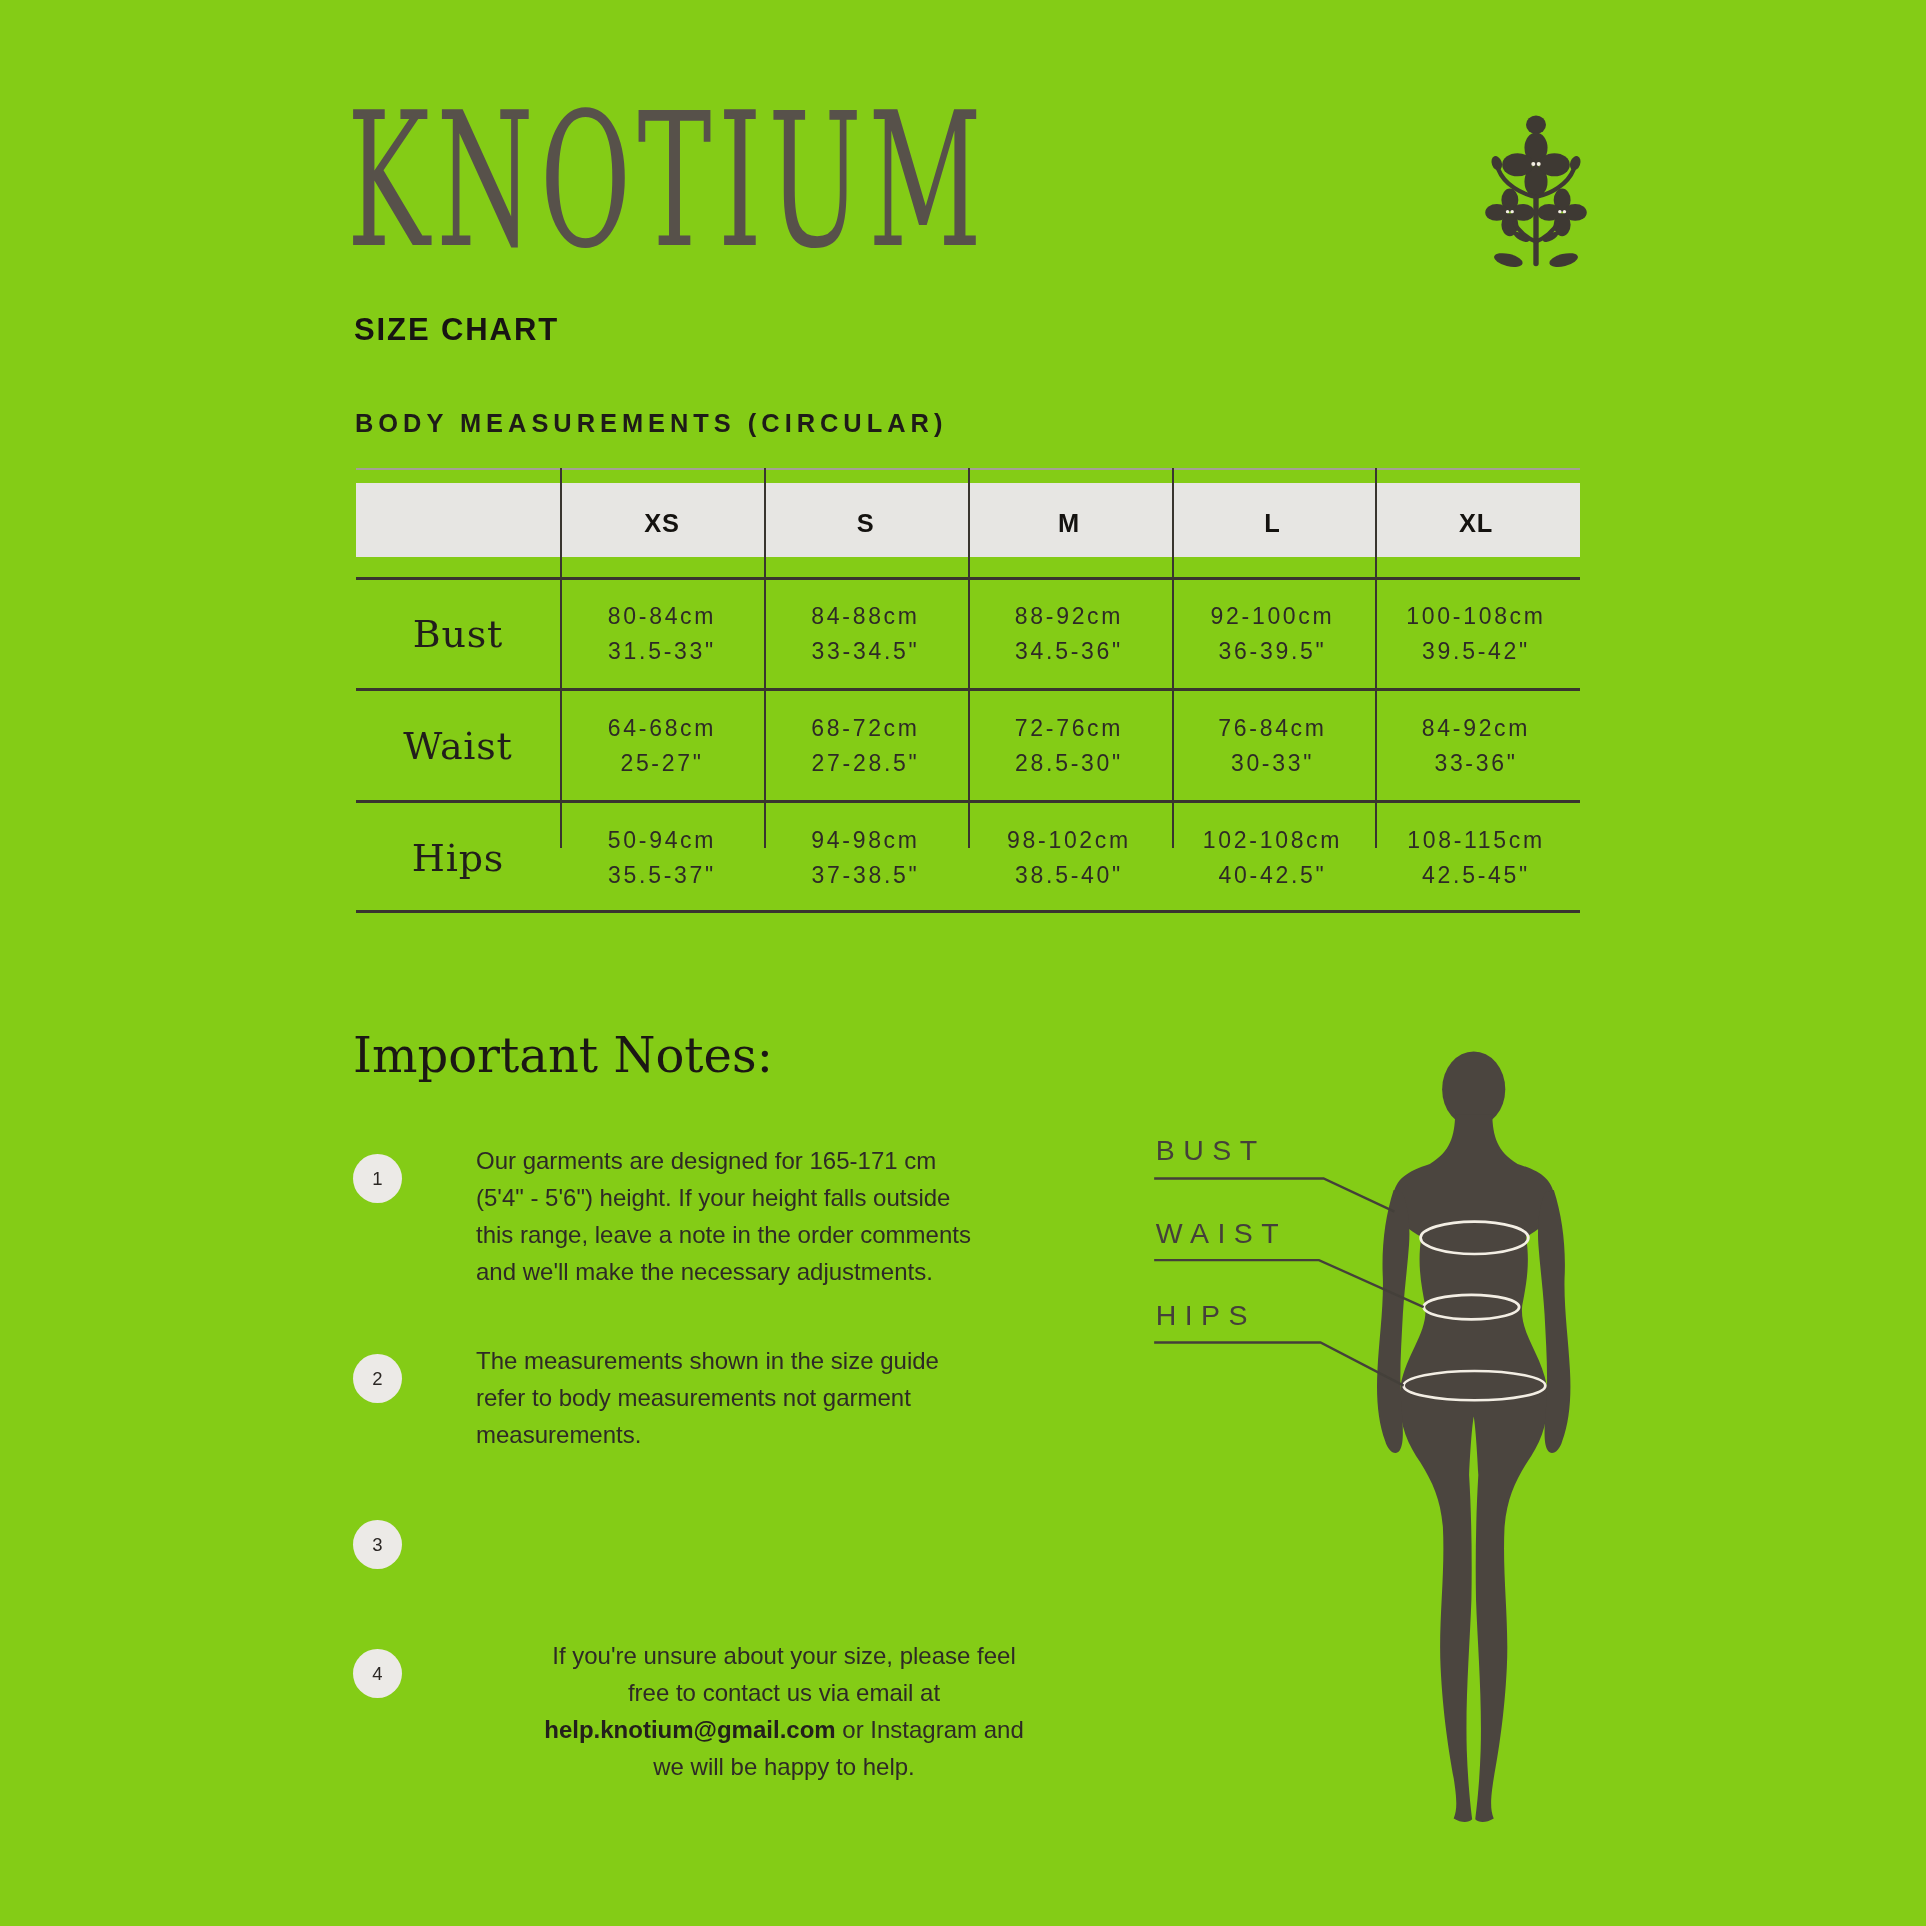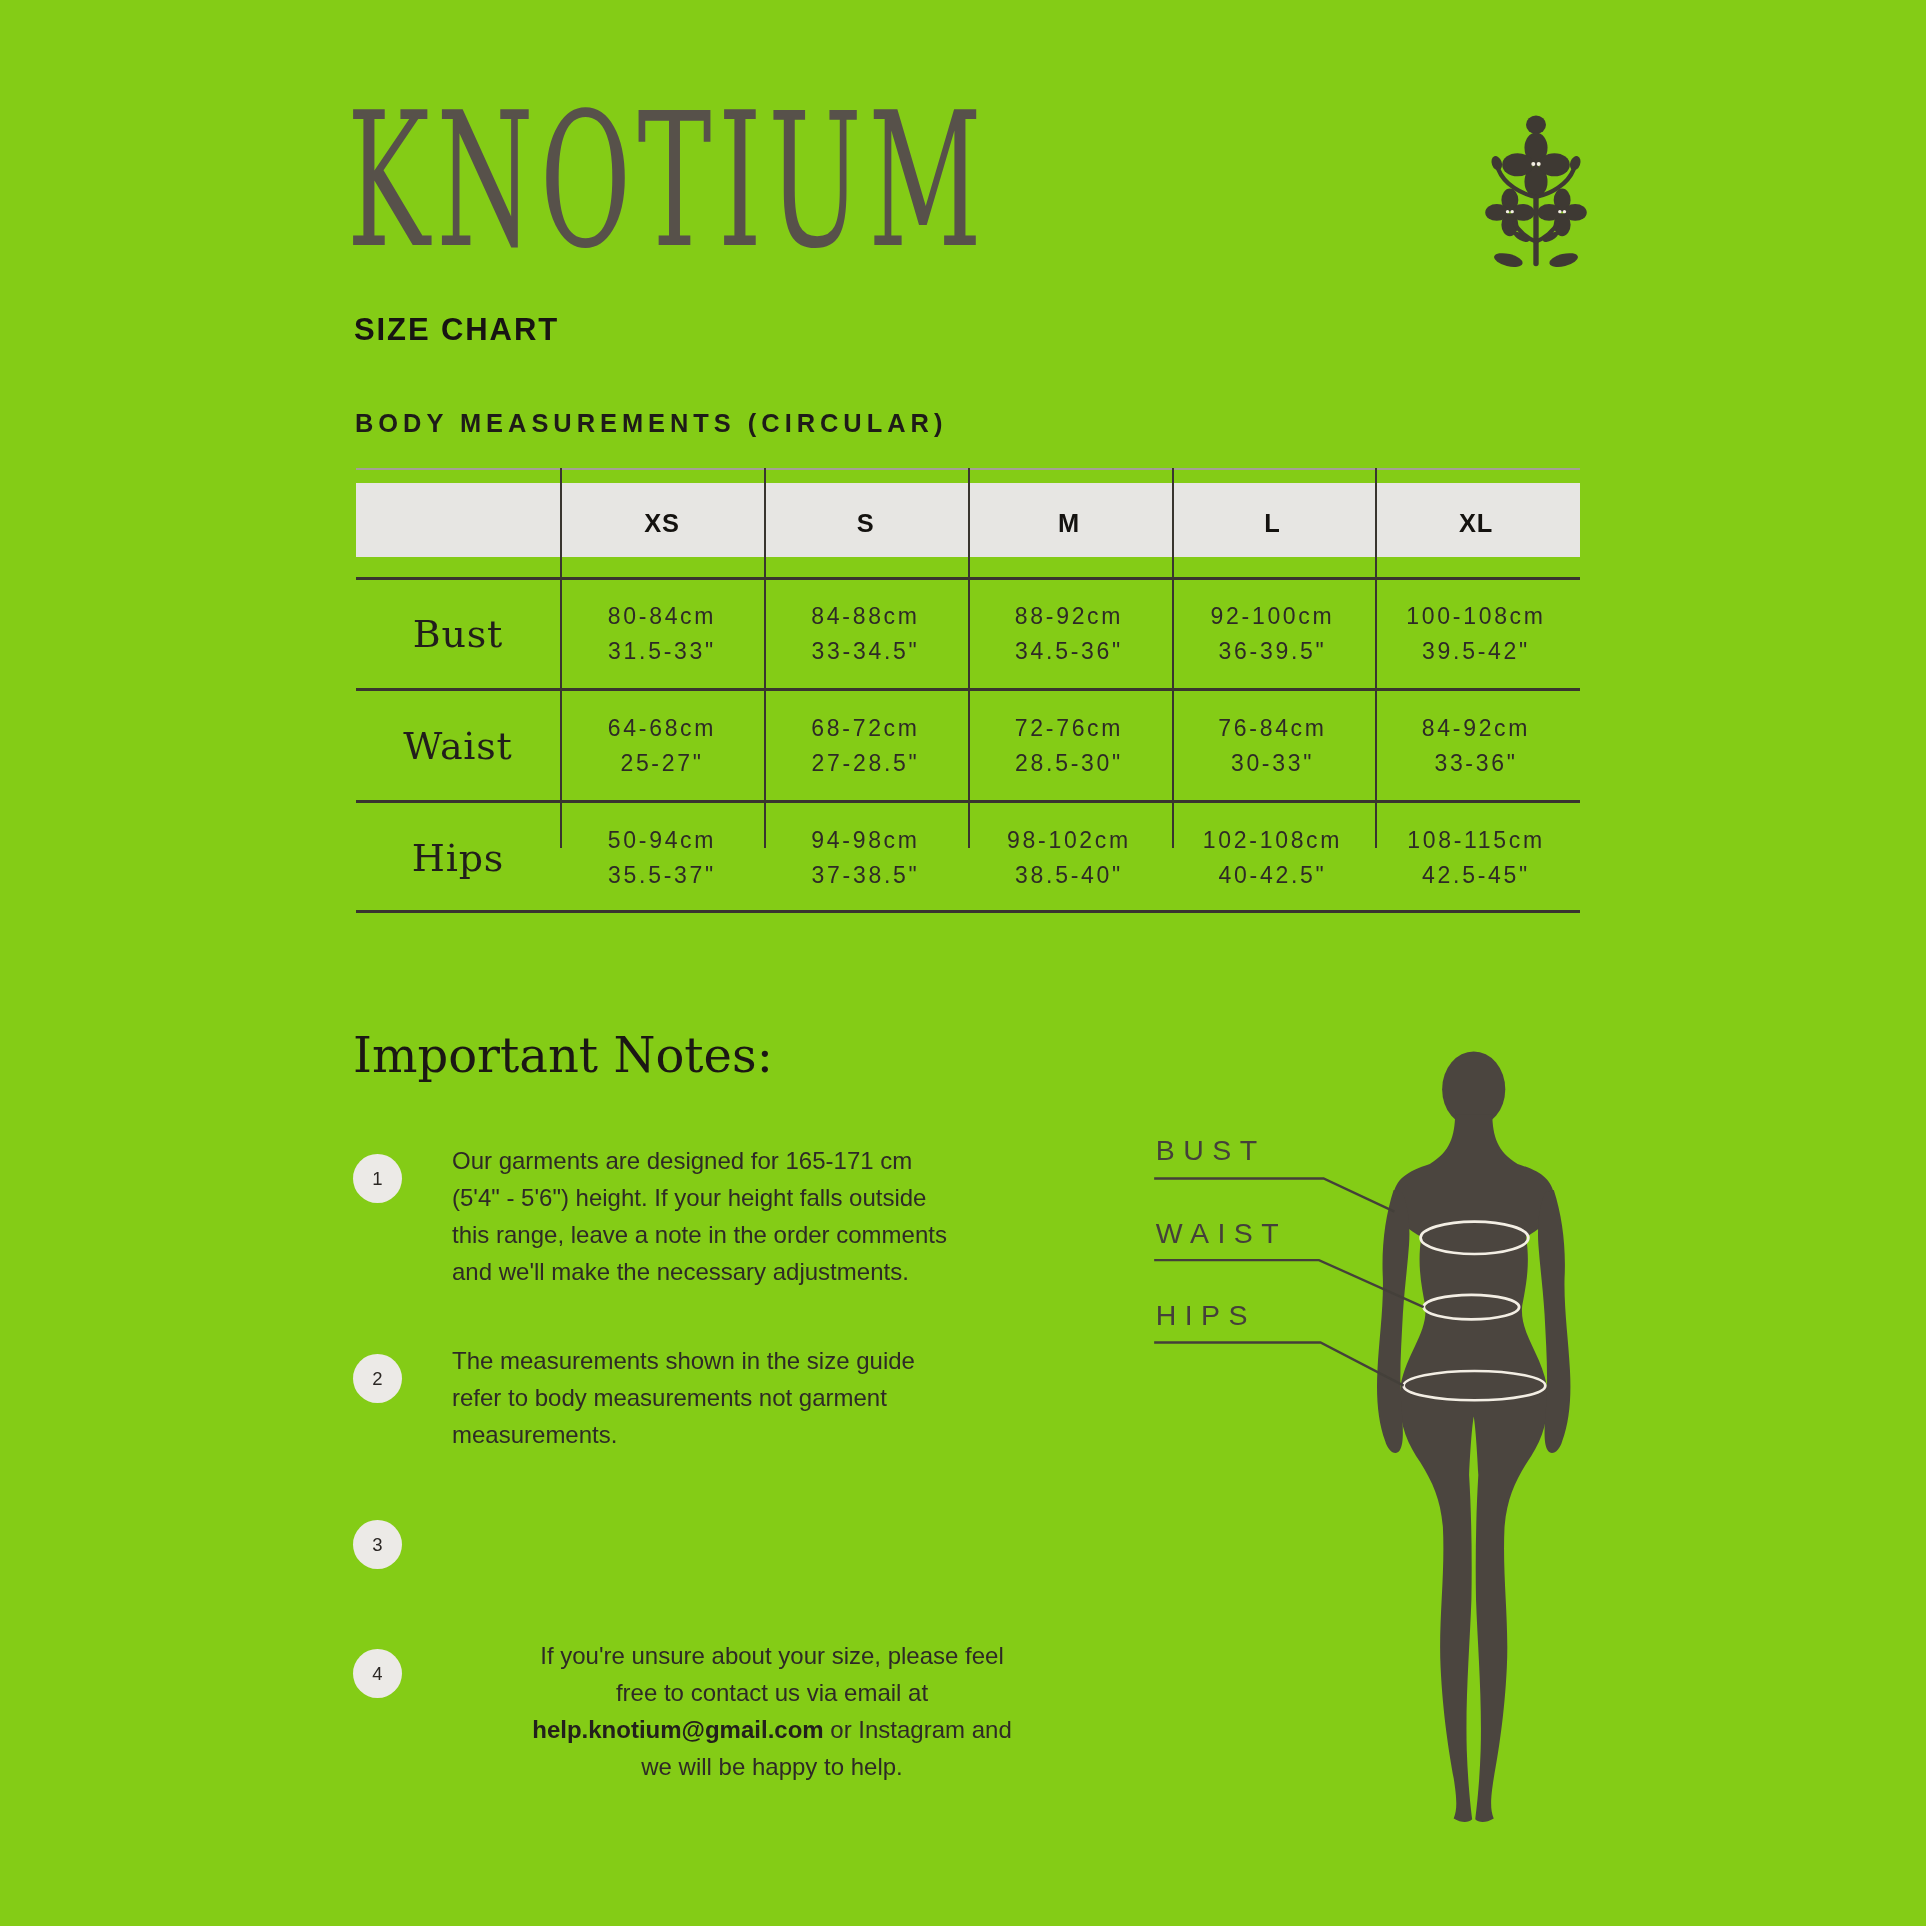--- a/index.html
+++ b/index.html
@@ -58,21 +58,21 @@
   }
   .note-badge{
     position:absolute;left:353px;width:49px;height:49px;border-radius:50%;
     background:#eceae7;display:flex;align-items:center;justify-content:center;
     font-size:18.5px;color:#2b2724;
   }
   .note-text{
     position:absolute;left:452px;width:640px;
     font-size:24px;line-height:37px;color:#2e2a26;
   }
-  .note-text .line{display:block;}
+  .note-text .line{display:block;margin-left:24px;}
   .note-text .line:empty{display:none;}
   .note-text b{font-weight:bold;color:#23201c;}
   .b1{top:1154px;} .t1{top:1142px;}
   .b2{top:1354px;} .t2{top:1342px;}
   .b3{top:1520px;} .t3{top:1507px;}
   .b4{top:1649px;} .t4{top:1637px;text-align:center;}
   
   .figure-svg{position:absolute;left:1148px;top:1034px;}
 </style>
 </head>

